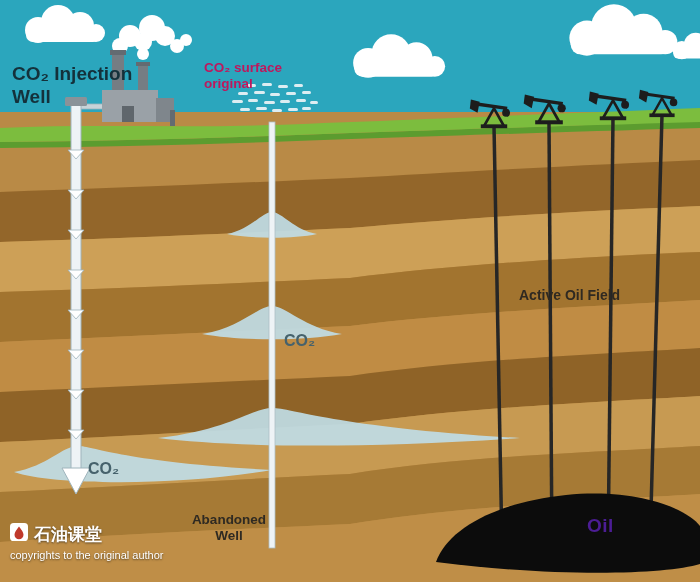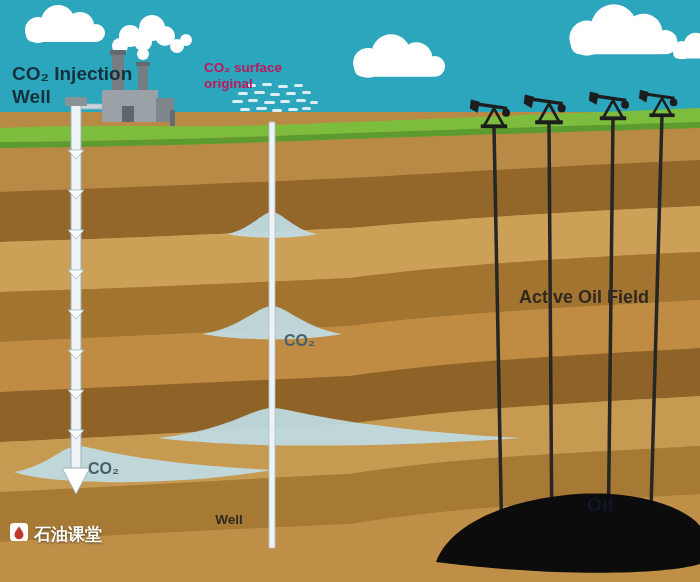--- a/index.html
+++ b/index.html
@@ -5,25 +5,25 @@
   html,body{margin:0;padding:0;background:#ffffff;}
   .stage{
     position:relative;width:700px;height:582px;overflow:hidden;
     font-family:"Liberation Sans","DejaVu Sans",sans-serif;
     -webkit-font-smoothing:antialiased;
   }
   .stage svg{position:absolute;left:0;top:0;}
   .lbl{position:absolute;line-height:1.22;pointer-events:none;white-space:nowrap;}
   .lbl-injection{left:12px;top:62px;font-size:19px;font-weight:700;color:#14313b;}
   .lbl-leak{left:204px;top:44px;font-size:13.5px;font-weight:600;color:#be185d;margin-top:16px;}
-  .lbl-field{left:519px;top:287px;font-size:18px;font-weight:700;color:#2f2921;}
+  .lbl-field{left:519px;top:287px;font-size:14px;font-weight:700;color:#2f2921;}
   .lbl-co2{font-size:16px;font-weight:700;color:#46626c;}
   .lbl-co2-mid{left:284px;top:331px;}
   .lbl-co2-bot{left:88px;top:459px;}
-  .lbl-oil{left:587px;top:493px;font-size:19px;font-weight:700;color:#0f172a;letter-spacing:.5px;}
+  .lbl-oil{left:587px;top:514px;font-size:19px;font-weight:700;color:#4c1d95;letter-spacing:.5px;}
   .lbl-abandoned{left:176px;top:512px;width:106px;text-align:center;font-size:13.5px;font-weight:600;color:#2f2a22;white-space:normal;}
   .watermark{position:absolute;left:10px;top:523px;color:#ffffff;}
   .wm-row{display:flex;align-items:center;gap:6px;}
   .wm-logo{display:inline-flex;width:18px;height:18px;}
   .wm-brand{font-size:17px;font-weight:700;text-shadow:0 1px 2px rgba(0,0,0,.55);}
   .wm-copy{font-size:11px;margin-top:3px;text-shadow:0 1px 2px rgba(0,0,0,.55);}
 </style>
 </head>
 <body>
 
@@ -172,28 +172,30 @@
   </div>
 
   <div class="lbl lbl-field">Active Oil Field</div>
 
   <div class="lbl lbl-co2 lbl-co2-mid">CO₂</div>
   <div class="lbl lbl-co2 lbl-co2-bot">CO₂</div>
 
   <div class="lbl lbl-oil">Oil</div>
 
   <div class="lbl lbl-abandoned">
+    <div>Abandoned</div>
     <div>Well</div>
   </div>
 
   <div class="watermark">
     <div class="wm-row">
       <span class="wm-logo">
         <svg viewBox="0 0 20 20" width="18" height="18">
           <rect width="20" height="20" rx="4" fill="#ffffff"></rect>
           <path d="M10 4 C13 8 15 10.5 15 13 a5 5 0 0 1 -10 0 C5 10.5 7 8 10 4 Z" fill="#c0392b"></path>
         </svg>
       </span>
       <span class="wm-brand">石油课堂</span>
     </div>
+    <div class="wm-copy">copyrights to the original author</div>
   </div>
 
 </div>
 
 </body></html>

